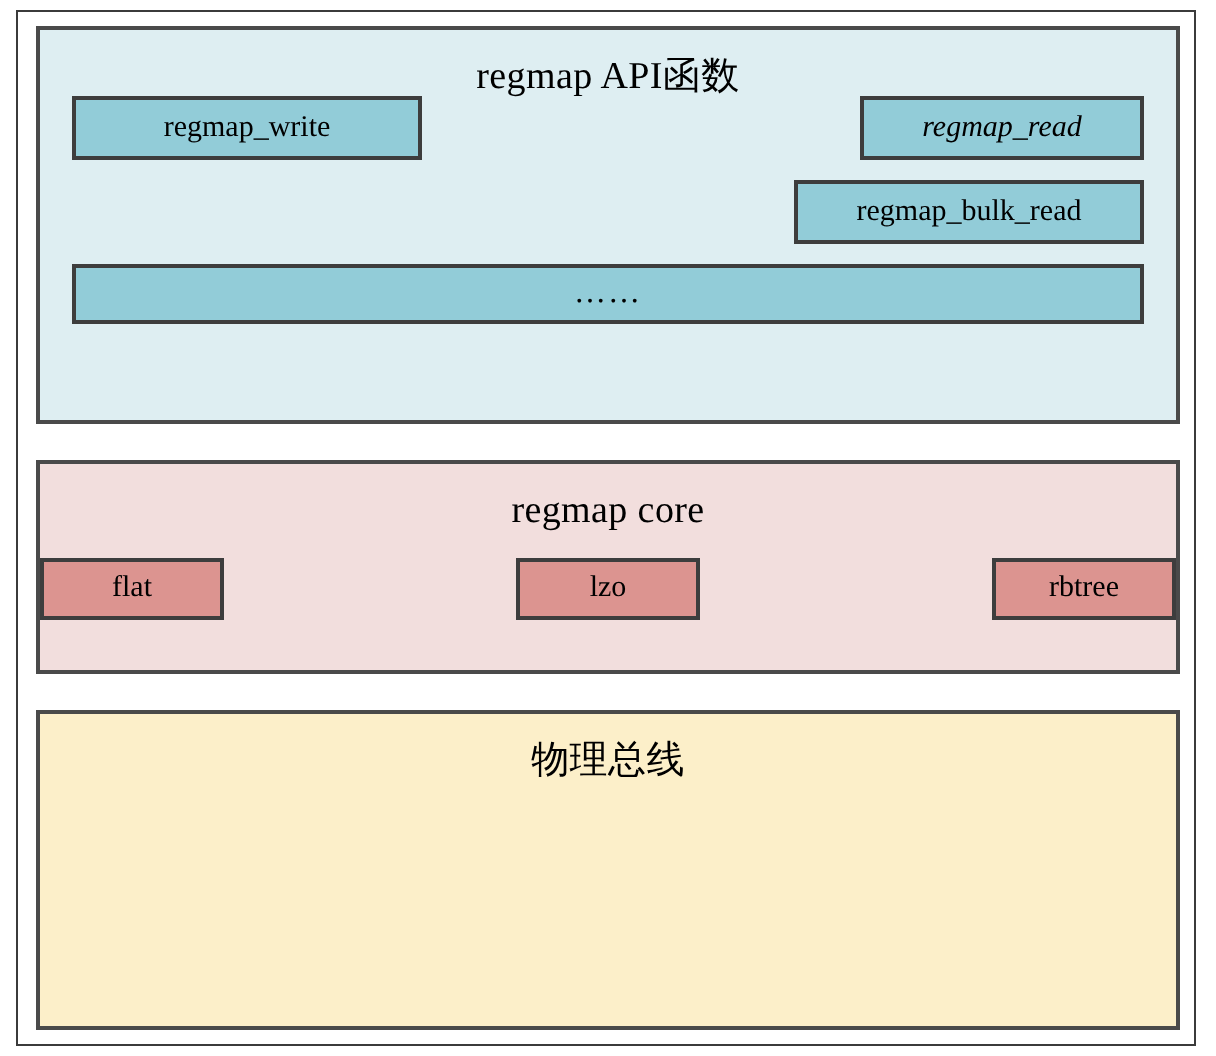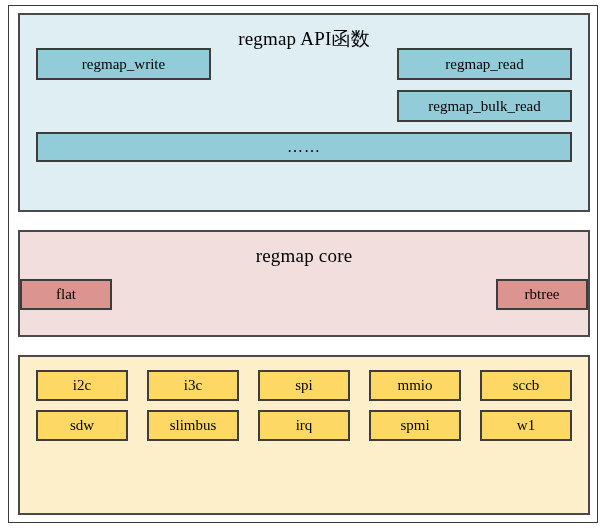--- a/index.html
+++ b/index.html
@@ -93,21 +93,21 @@
   .api-row {
     display: flex;
     margin-bottom: 10px;
   }
   .api-node {
     background: #92ccd8;
     height: 32px;
   }
   .api-row-1 .col-left  { width: 175px; margin-left: 4px; }
   .api-row-1 .spacer    { flex: 1 1 auto; }
-  .api-row-1 .col-right { width: 175px; margin-right: 4px; }
+  .api-row-1 .col-right { width: 142px; margin-right: 4px; font-style: italic; }
 
   .api-row-2 .col-left  { width: 175px; margin-left: 4px; }
   .api-row-2 .spacer    { flex: 1 1 auto; }
   .api-row-2 .col-right { width: 175px; margin-right: 4px; }
 
   .api-row-3 { margin-bottom: 0; }
   .api-row-3 .col-wide {
     margin: 0 4px;
     flex: 1 1 auto;
     height: 30px;
@@ -177,41 +177,24 @@
         </div>
 
       </div>
     </div>
 
     <div class="layer layer-core">
       <div class="layer-title">regmap core</div>
 
       <div class="core-row">
         <div class="node core-node">flat</div>
+        <div class="node core-node">lzo</div>
         <div class="node core-node">rbtree</div>
       </div>
     </div>
 
     <div class="layer layer-bus">
-
-      <div class="bus-rows">
-
-        <div class="bus-row">
-          <div class="node bus-node">i2c</div>
-          <div class="node bus-node">i3c</div>
-          <div class="node bus-node">spi</div>
-          <div class="node bus-node">mmio</div>
-          <div class="node bus-node">sccb</div>
-        </div>
-
-        <div class="bus-row">
-          <div class="node bus-node">sdw</div>
-          <div class="node bus-node">slimbus</div>
-          <div class="node bus-node">irq</div>
-          <div class="node bus-node">spmi</div>
-          <div class="node bus-node">w1</div>
-        </div>
-
-      </div>
+      <div class="layer-title">物理总线</div>
+
     </div>
 
   </div>
 </div>
 
 </body></html>

